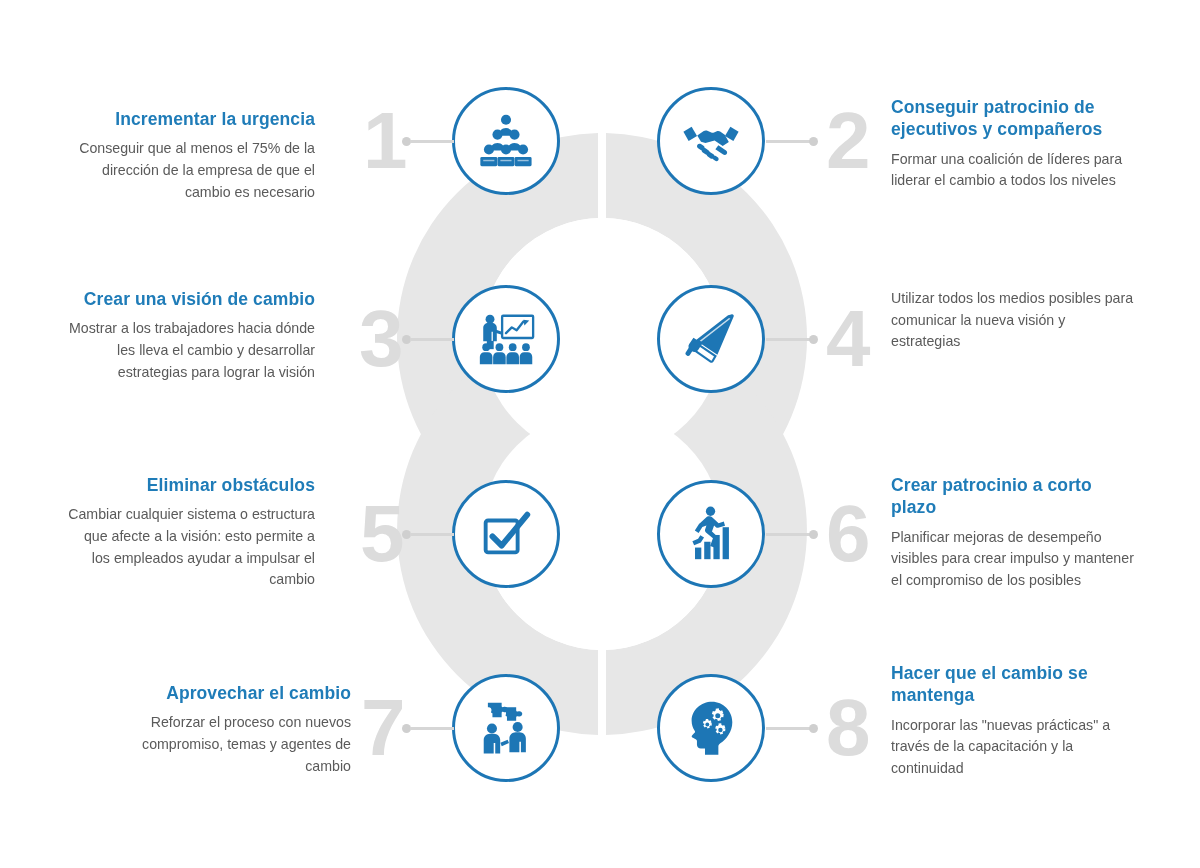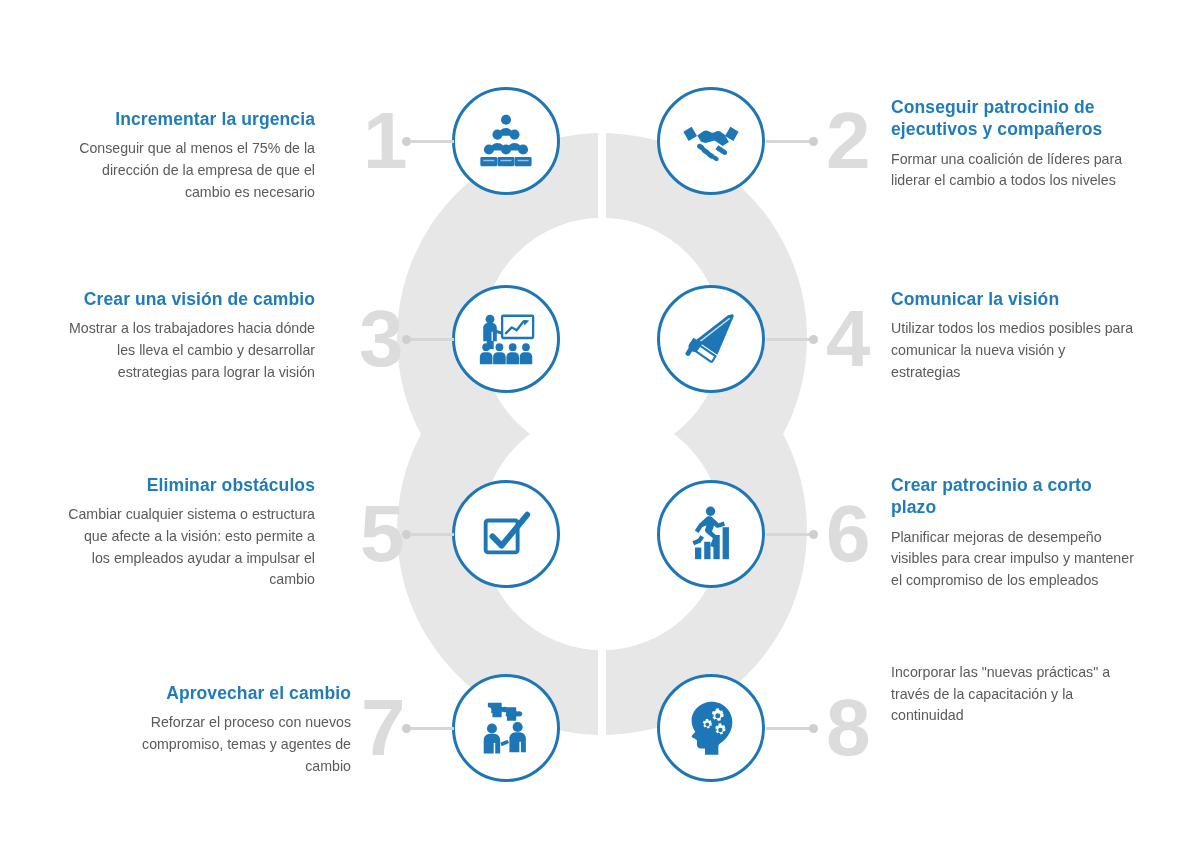--- a/index.html
+++ b/index.html
@@ -281,36 +281,36 @@
     <h3>Conseguir patrocinio de ejecutivos y compañeros</h3>
     <p>Formar una coalición de líderes para liderar el cambio a todos los niveles</p>
   </div>
 
   <div class="block left" style="left:65px;top:288px;">
     <h3>Crear una visión de cambio</h3>
     <p>Mostrar a los trabajadores hacia dónde les lleva el cambio y desarrollar estrategias para lograr la visión</p>
   </div>
 
   <div class="block right" style="left:891px;top:288px;width:245px;">
-    <h3>Comunicar la visión</h3>
     <p>Utilizar todos los medios posibles para comunicar la nueva visión y estrategias</p>
   </div>
 
   <div class="block left" style="left:65px;top:474px;">
     <h3>Eliminar obstáculos</h3>
     <p>Cambiar cualquier sistema o estructura que afecte a la visión: esto permite a los empleados ayudar a impulsar el cambio</p>
   </div>
 
   <div class="block right" style="left:891px;top:474px;width:245px;">
     <h3>Crear patrocinio a corto plazo</h3>
-    <p>Planificar mejoras de desempeño visibles para crear impulso y mantener el compromiso de los empleados</p>
+    <p>Planificar mejoras de desempeño visibles para crear impulso y mantener el compromiso de los posibles</p>
   </div>
 
   <div class="block left" style="left:60px;top:682px;margin-left:41px;">
     <h3>Aprovechar el cambio</h3>
     <p>Reforzar el proceso con nuevos compromiso, temas y agentes de cambio</p>
   </div>
 
   <div class="block right" style="left:891px;top:662px;width:248px;">
+    <h3>Hacer que el cambio se mantenga</h3>
     <p>Incorporar las "nuevas prácticas" a través de la capacitación y la continuidad</p>
   </div>
 
 </div>
 
 </body></html>

